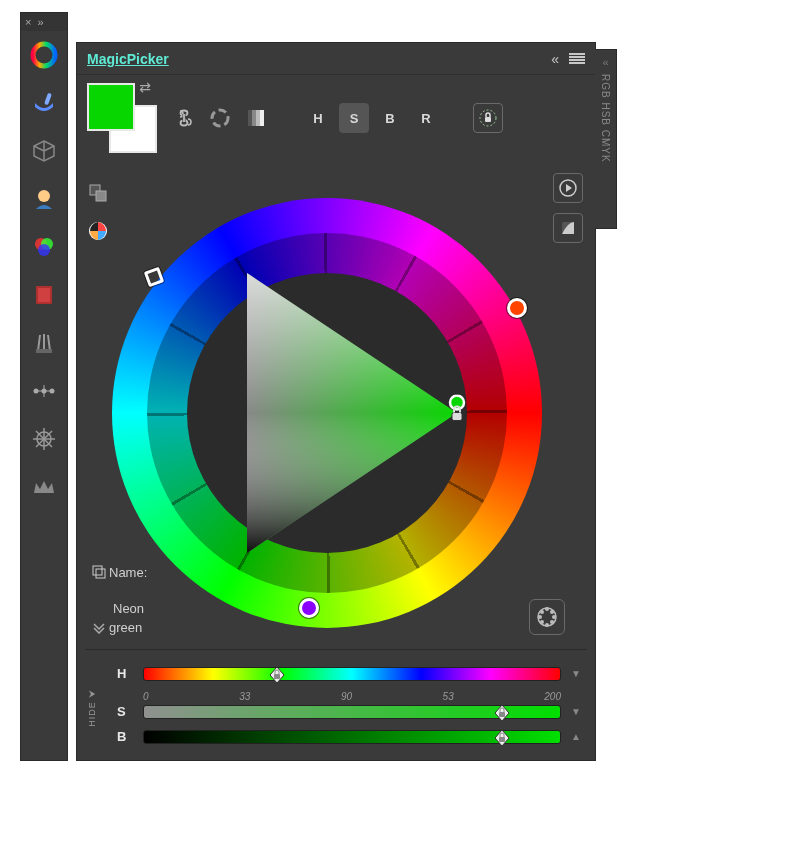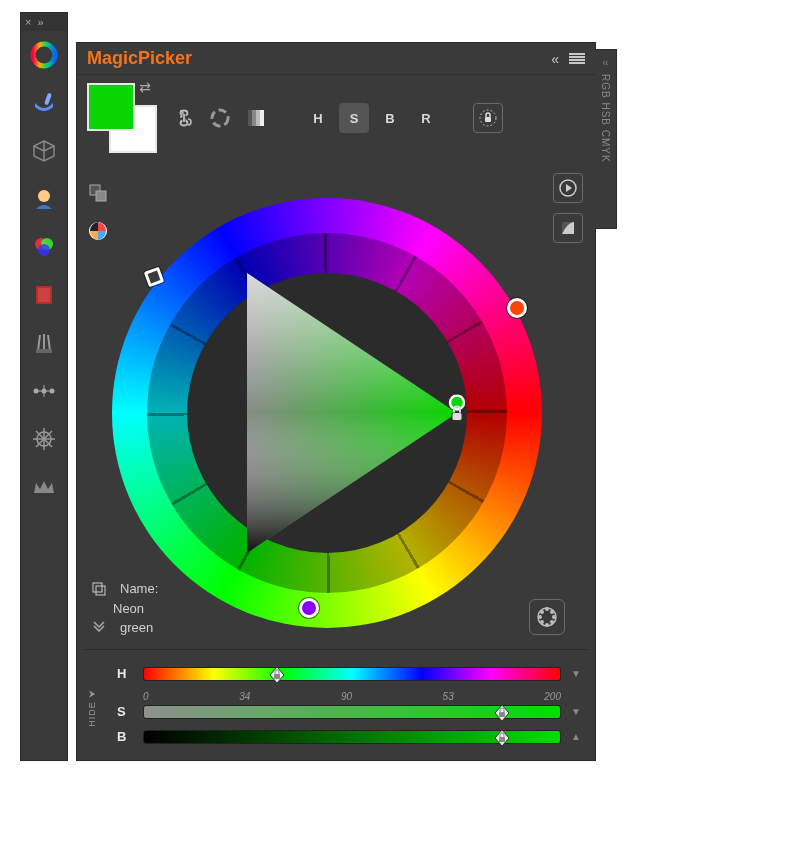--- a/index.html
+++ b/index.html
@@ -64,22 +64,23 @@
   .titlebar {
     height: 32px;
     display: flex;
     align-items: center;
     padding: 0 10px;
     background: #3a3a3a;
     border-bottom: 1px solid #2e2e2e;
   }
   .title {
     font-weight: 600;
-    font-size: 18px;
-    color: #f97316;
+    font-size: 14px;
+    color: #5eead4;
+    text-decoration: underline;
   }
   .titlebar-spacer { flex: 1; }
   .titlebar-icons { display: flex; gap: 10px; align-items: center; }
   .menu-lines {
     width: 16px; height: 12px;
     display: flex; flex-direction: column; justify-content: space-between;
   }
   .menu-lines div { height: 2px; background: #c8c8c8; }
 
   .toolbar {
@@ -216,21 +217,21 @@
   }
 
   .name-block {
     position: absolute;
     left: 14px;
     bottom: 8px;
     display: flex;
     flex-direction: column;
     gap: 4px;
   }
-  .name-row { display: flex; gap: 13px; font-size: 13px; color: #d0d0d0; }
+  .name-row { display: flex; align-items: center; gap: 2px; font-size: 13px; color: #d0d0d0; }
 
   .harmony-btn {
     position: absolute;
     right: 12px;
     bottom: 8px;
     width: 36px; height: 36px;
     border: 1px solid #6a6a6a;
     border-radius: 6px;
     display: flex; align-items: center; justify-content: center;
     cursor: pointer;
@@ -549,21 +550,21 @@
       </div>
 
       <div class="name-block">
         <div class="name-row">
           <svg width="16" height="16" viewBox="0 0 16 16">
               <rect x="2" y="2" width="9" height="9" fill="none" stroke="#ccc"></rect>
               <rect x="5" y="5" width="9" height="9" fill="none" stroke="#ccc"></rect>
             </svg>
           <span>Name:</span>
         </div>
-        <div class="name-row" style="padding-left:22px;">
+        <div class="name-row" style="padding-left:22px;margin-top:17px;">
           <span>Neon</span>
         </div>
         <div class="name-row">
           <svg width="16" height="12" viewBox="0 0 16 12">
               <path d="M3 2 L8 7 L13 2 M3 6 L8 11 L13 6" stroke="#aaa" fill="none" stroke-width="1.5"></path>
             </svg>
           <span>green</span>
         </div>
       </div>
 
@@ -598,21 +599,21 @@
                 <rect x="5" y="8" width="6" height="5" rx="1" fill="#888"></rect>
                 <path d="M6 8v-2a2 2 0 0 1 4 0v2" stroke="#888" fill="none"></path>
               </svg>
           </div>
         </div>
         <div class="arrow-btn">▼</div>
       </div>
 
       <div class="sl-ticks">
         <span>0</span>
-        <span>34</span>
+        <span>33</span>
         <span>90</span>
         <span>53</span>
         <span>200</span>
       </div>
 
       <div class="sl-row">
         <div class="sl-label">S</div>
         <div class="sl-track sl-s">
           <div class="sl-thumb" id="thumb-s" style="left: 86%;">
             <svg width="16" height="18" viewBox="0 0 16 18">

